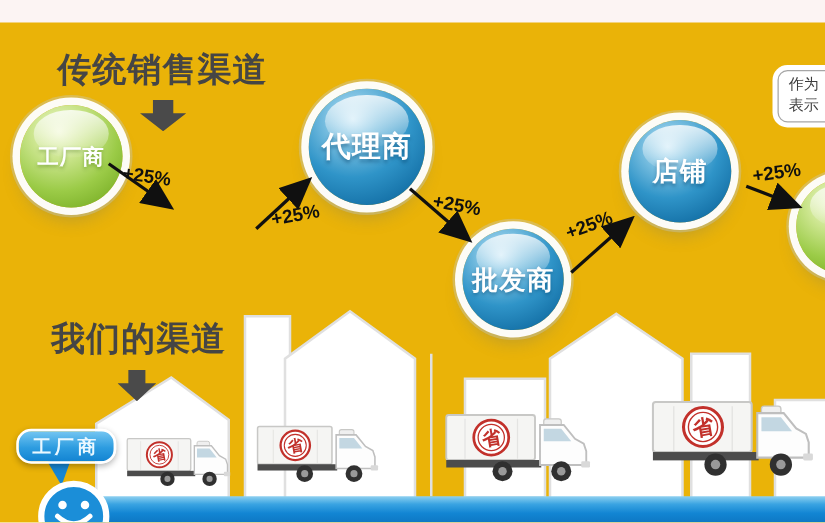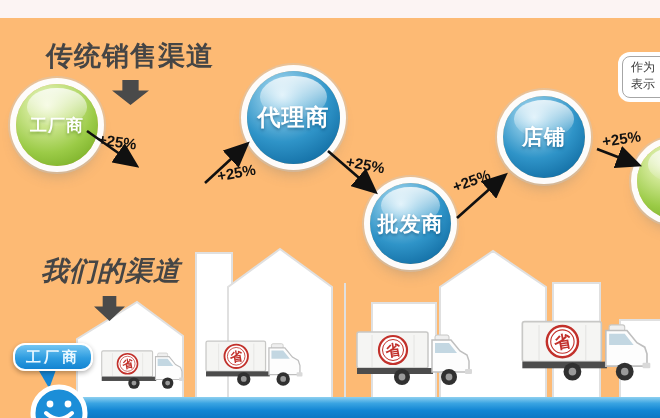--- a/index.html
+++ b/index.html
@@ -1,23 +1,23 @@
 <!DOCTYPE html>
 <html><head>
 <meta charset="utf-8">
 <style>
   html,body{margin:0;padding:0;background:#fff;}
-  #canvas{position:relative;width:660px;height:418px;overflow:hidden;background:#fdba74;
+  #canvas{position:relative;width:660px;height:418px;overflow:hidden;background:#eab308;
     font-family:"Liberation Sans","DejaVu Sans",sans-serif;}
   .top-band{position:absolute;left:0;top:0;width:660px;height:18px;background:#fcf4f3;}
 
   
   .sec-title{position:absolute;font-size:27px;font-weight:700;color:#454545;letter-spacing:1px;white-space:nowrap;}
   .title-traditional{left:46px;top:38px;}
-  .title-ours{left:41px;top:253px;font-style:italic;}
+  .title-ours{left:41px;top:253px;}
 
   
   .block-arrow{position:absolute;background:#4a4a4a;
     clip-path:polygon(28% 0,72% 0,72% 42%,100% 42%,50% 100%,0 42%,28% 42%);}
   .block-arrow.a1{left:112px;top:80px;width:37px;height:25px;}
   .block-arrow.a2{left:94px;top:296px;width:31px;height:25px;}
 
   
   .sphere{position:absolute;border-radius:50%;
     box-shadow:0 0 0 6px rgba(255,255,255,.95),0 0 0 8px rgba(195,205,214,.35),0 10px 14px rgba(80,105,125,.28);}

